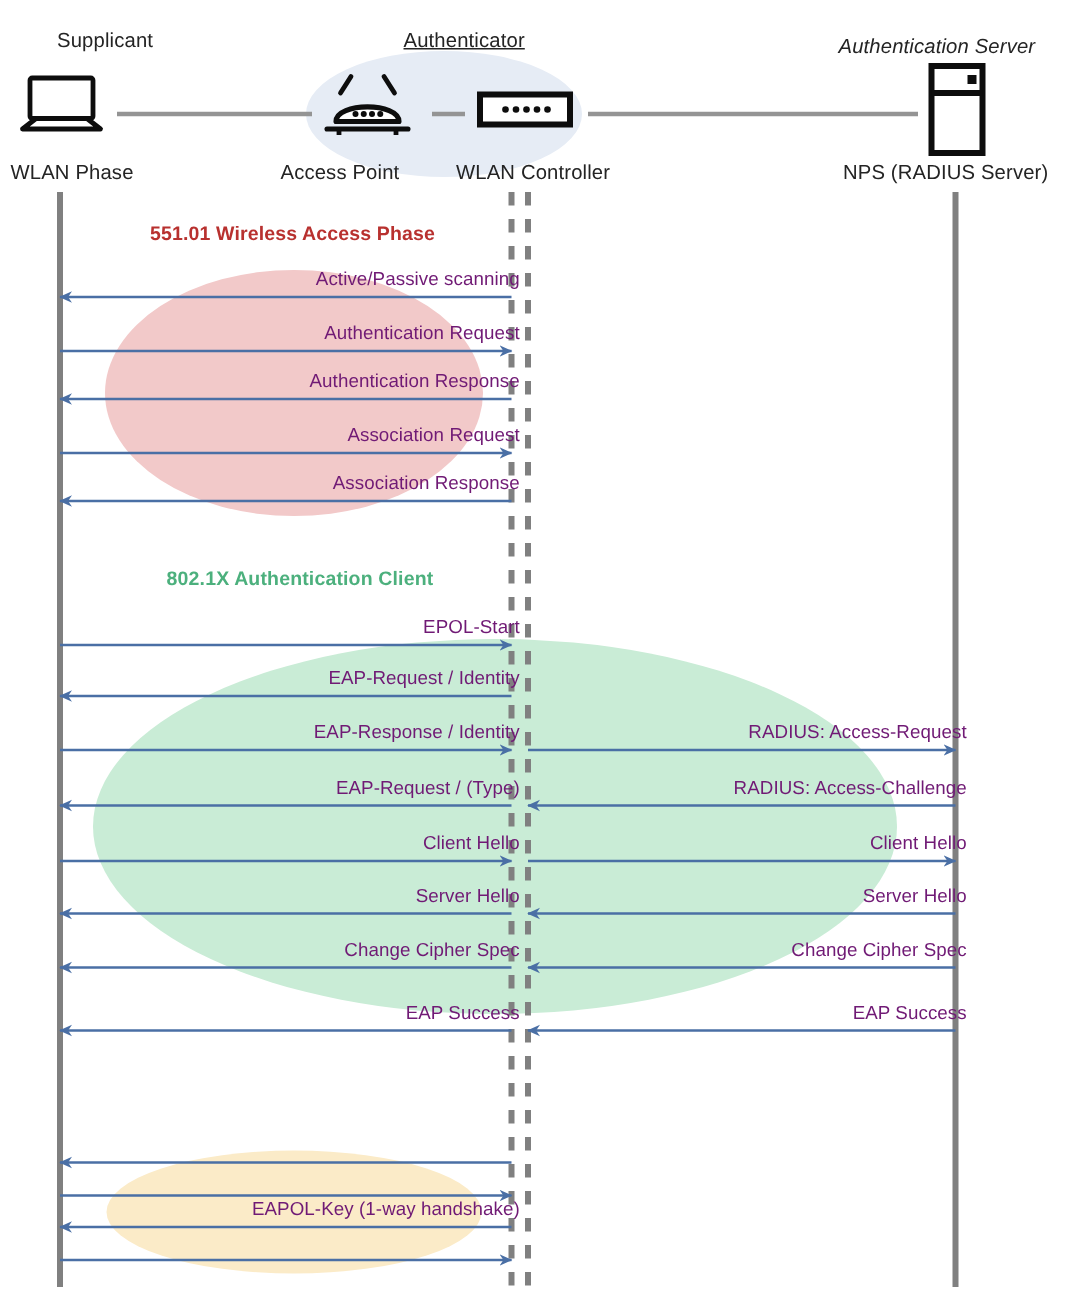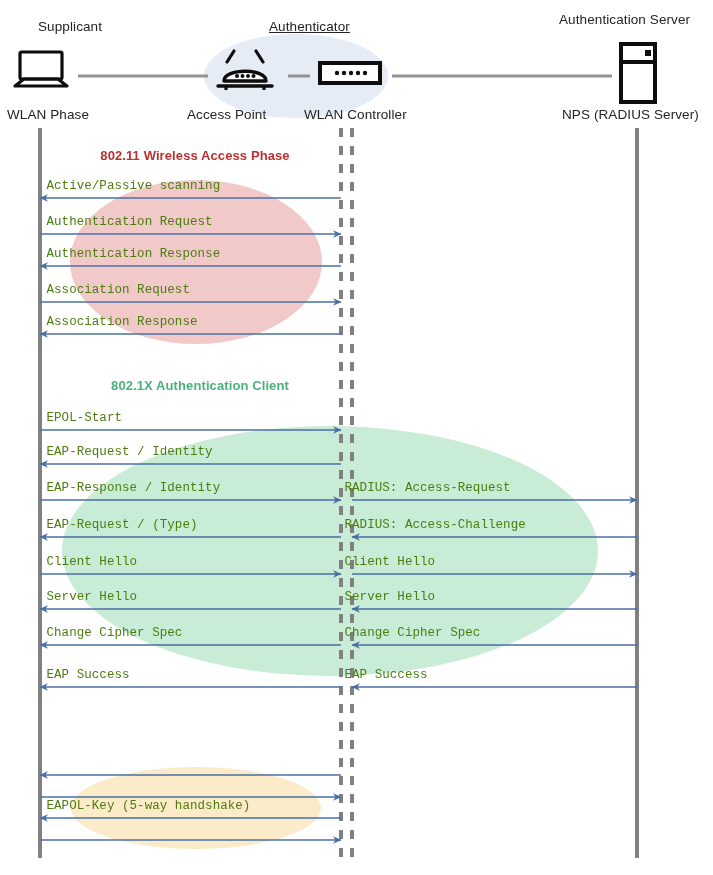--- a/index.html
+++ b/index.html
@@ -17,22 +17,22 @@
   }
   .node-sub{
     position:absolute;font-size:13.5px;color:#242424;white-space:nowrap;
     letter-spacing:.1px;
   }
   .phase-label{
     position:absolute;text-align:center;white-space:nowrap;
     font-size:13px;font-weight:bold;letter-spacing:.1px;line-height:18px;
   }
   .msg{
-    position:absolute;text-align:left;white-space:nowrap;
-    font-size:12.5px;color:#4d7c0f;letter-spacing:.05px;font-family:Liberation Mono, monospace;
+    position:absolute;text-align:right;white-space:nowrap;
+    font-size:12.5px;color:#701a75;letter-spacing:.05px;
   }
   .icon-box{position:absolute;}
 </style>
 </head>
 <body>
 
 <div id="stage">
 
   <svg id="canvas" viewBox="0 0 713 875">
     <defs>
@@ -138,46 +138,46 @@
   </div>
 
   <div class="node-title" style="left:10px;top:19px;margin-left:28px;">Supplicant</div>
   <div class="node-sub" style="left:7px;top:107px;">WLAN Phase</div>
 
   <div class="node-title" style="left:269px;top:19px;text-decoration:underline;">Authenticator</div>
   <div class="node-sub" style="left:187px;top:107px;">Access Point</div>
 
   <div class="node-sub" style="left:304px;top:107px;">WLAN Controller</div>
 
-  <div class="node-title" style="left:559px;top:12px;">Authentication Server</div>
+  <div class="node-title" style="left:559px;top:23px;font-style:italic;">Authentication Server</div>
   <div class="node-sub" style="left:562px;top:107px;">NPS (RADIUS Server)</div>
 
   <div id="overlay">
       <div class="phase-label" style="left: 85px; top: 147px; width: 220px; color: rgb(184, 49, 47);">
-        <div>802.11 Wireless Access Phase</div>
+        <div>551.01 Wireless Access Phase</div>
       </div>
       <div class="phase-label" style="left: 90px; top: 377px; width: 220px; color: rgb(76, 176, 125);">
         <div>802.1X Authentication Client</div>
       </div>
       <div class="phase-label" style="left: 80px; top: 722px; width: 220px; color: rgb(217, 144, 88);">
       </div>
       <div class="msg" style="left: 46.5px; top: 179px; width: 300px;">Active/Passive scanning</div>
       <div class="msg" style="left: 46.5px; top: 215px; width: 300px;">Authentication Request</div>
       <div class="msg" style="left: 46.5px; top: 247px; width: 300px;">Authentication Response</div>
       <div class="msg" style="left: 46.5px; top: 283px; width: 300px;">Association Request</div>
       <div class="msg" style="left: 46.5px; top: 315px; width: 300px;">Association Response</div>
       <div class="msg" style="left: 46.5px; top: 411px; width: 300px;">EPOL-Start</div>
       <div class="msg" style="left: 46.5px; top: 445px; width: 300px;">EAP-Request / Identity</div>
       <div class="msg" style="left: 46.5px; top: 481px; width: 300px;">EAP-Response / Identity</div>
       <div class="msg" style="left: 46.5px; top: 518px; width: 300px;">EAP-Request / (Type)</div>
       <div class="msg" style="left: 46.5px; top: 555px; width: 300px;">Client Hello</div>
       <div class="msg" style="left: 46.5px; top: 590px; width: 300px;">Server Hello</div>
       <div class="msg" style="left: 46.5px; top: 626px; width: 300px;">Change Cipher Spec</div>
       <div class="msg" style="left: 46.5px; top: 668px; width: 300px;">EAP Success</div>
-      <div class="msg" style="left: 46.5px; top: 799px; width: 300px;">EAPOL-Key (5-way handshake)</div>
+      <div class="msg" style="left: 46.5px; top: 799px; width: 300px;">EAPOL-Key (1-way handshake)</div>
       <div class="msg" style="left: 344.5px; top: 481px; width: 300px;">RADIUS: Access-Request</div>
       <div class="msg" style="left: 344.5px; top: 518px; width: 300px;">RADIUS: Access-Challenge</div>
       <div class="msg" style="left: 344.5px; top: 555px; width: 300px;">Client Hello</div>
       <div class="msg" style="left: 344.5px; top: 590px; width: 300px;">Server Hello</div>
       <div class="msg" style="left: 344.5px; top: 626px; width: 300px;">Change Cipher Spec</div>
       <div class="msg" style="left: 344.5px; top: 668px; width: 300px;">EAP Success</div>
     </div>
 
 </div>
 

